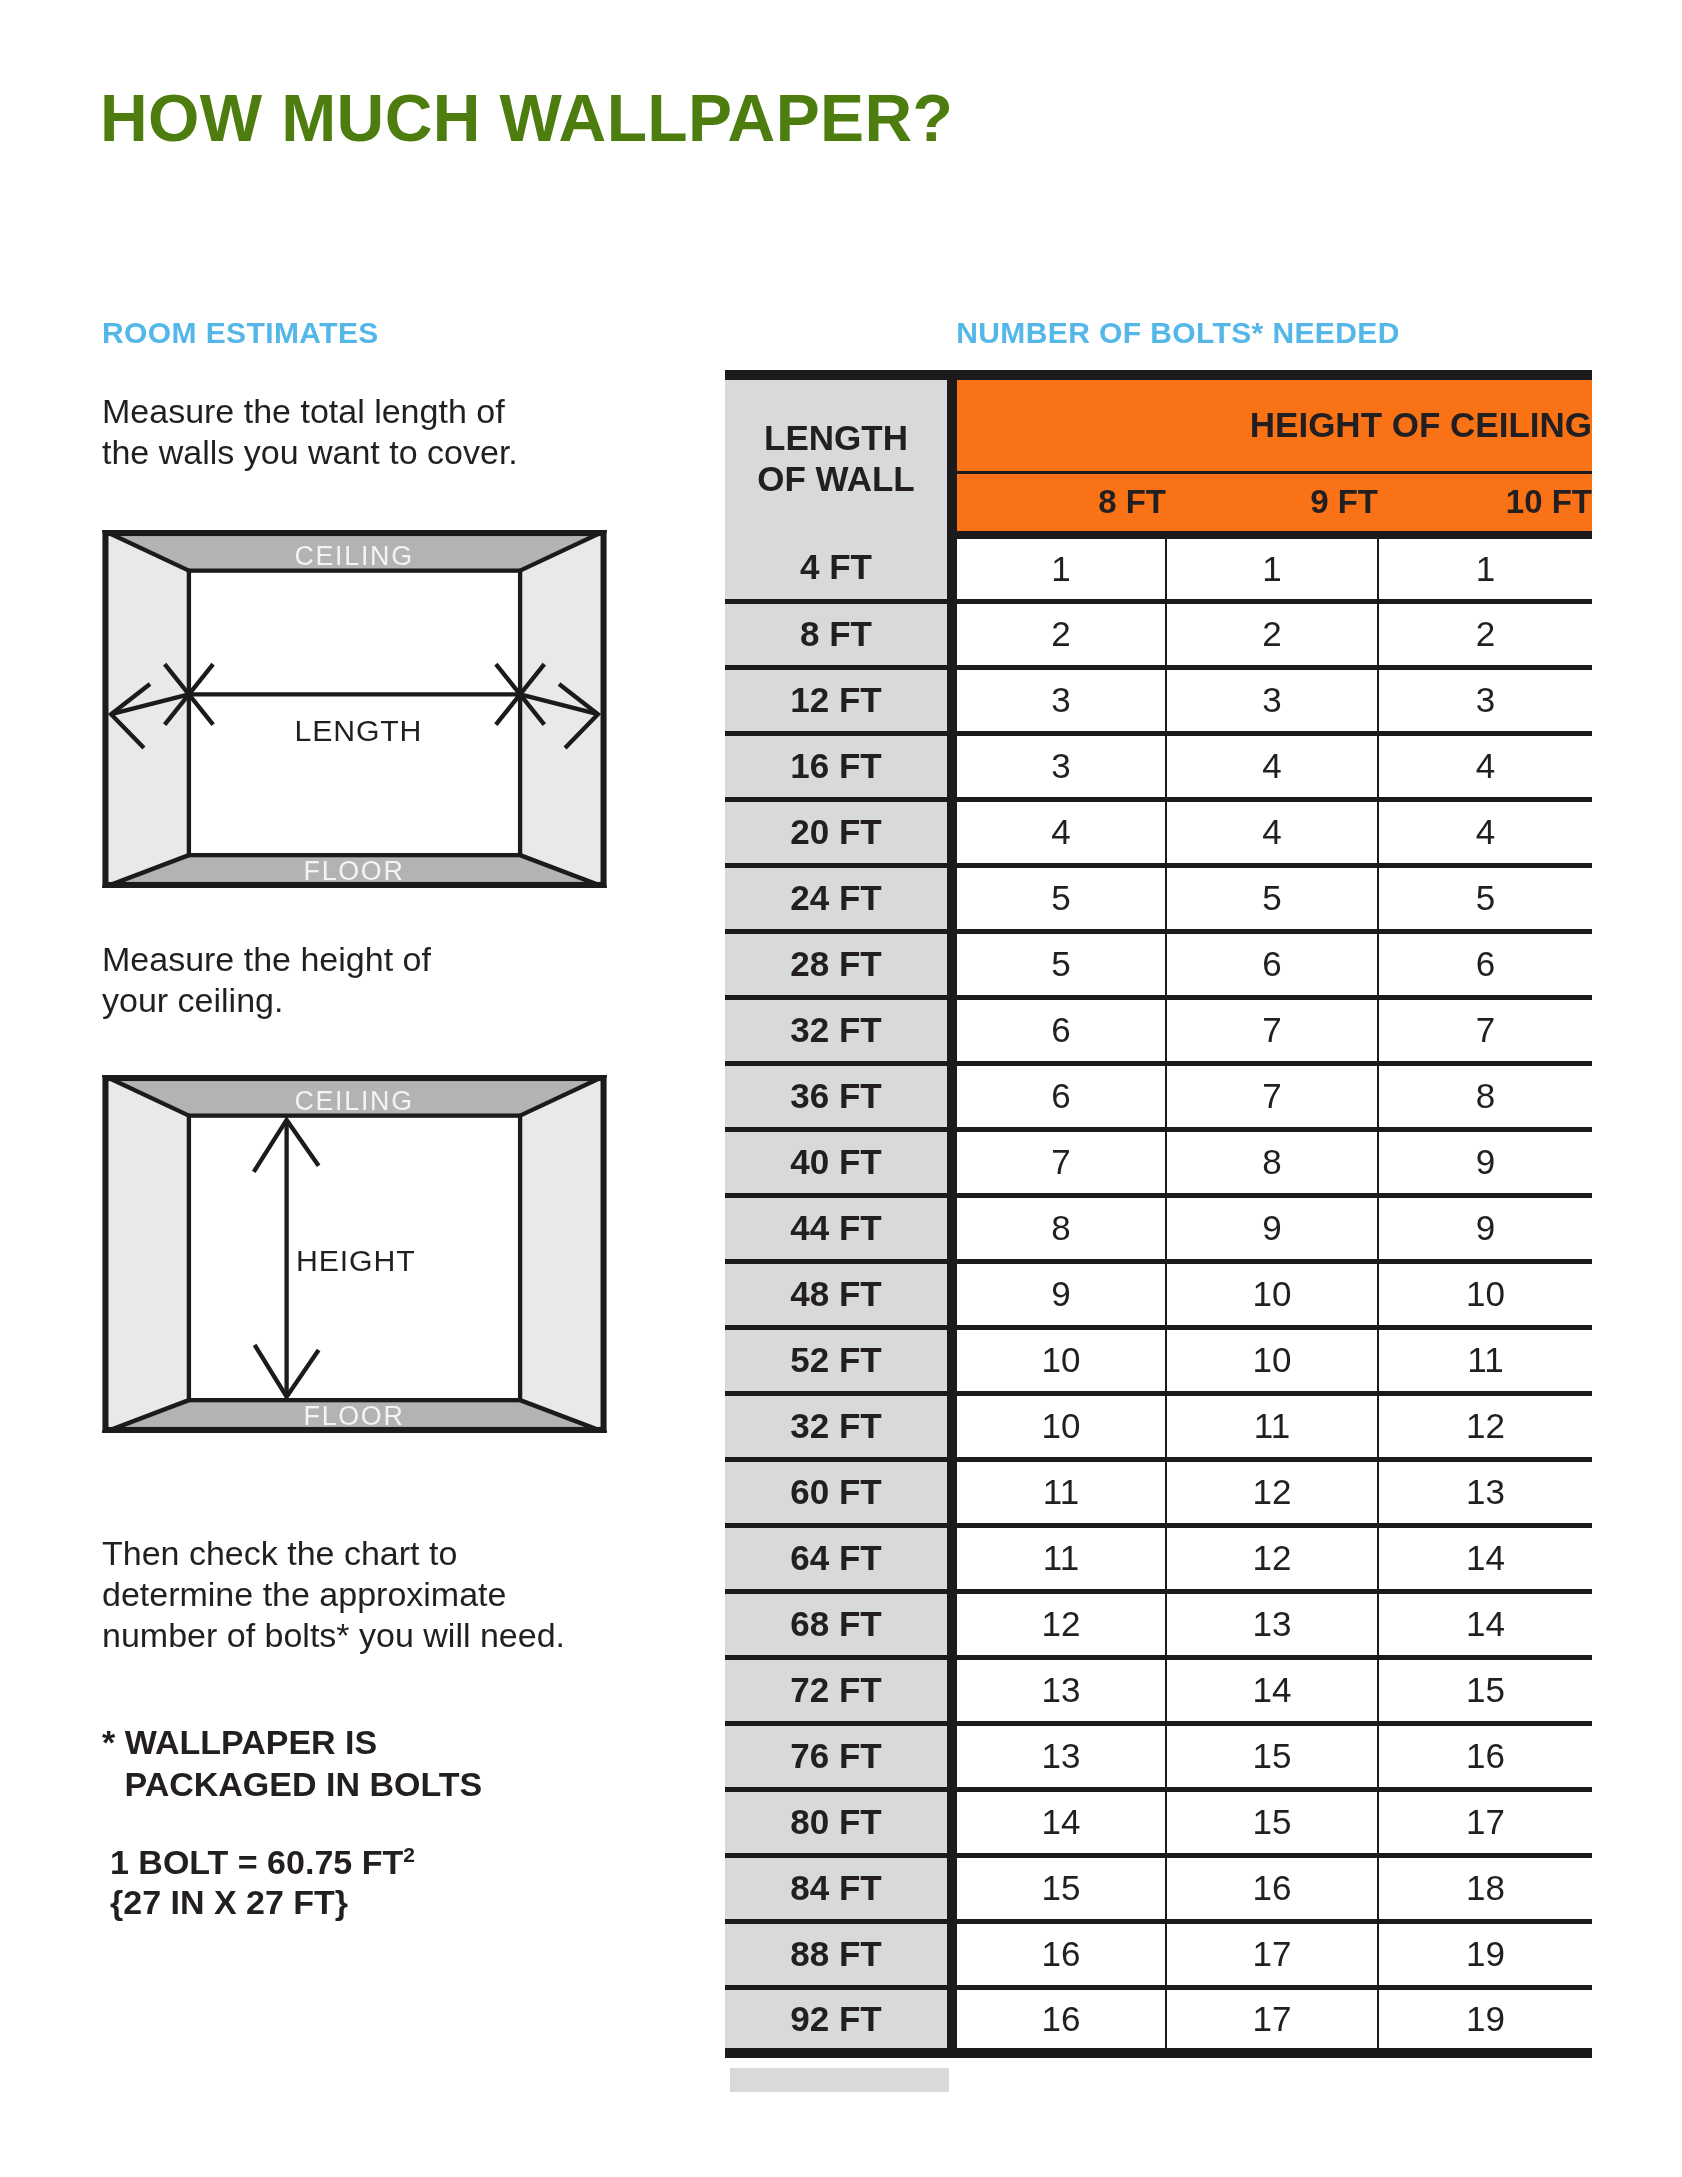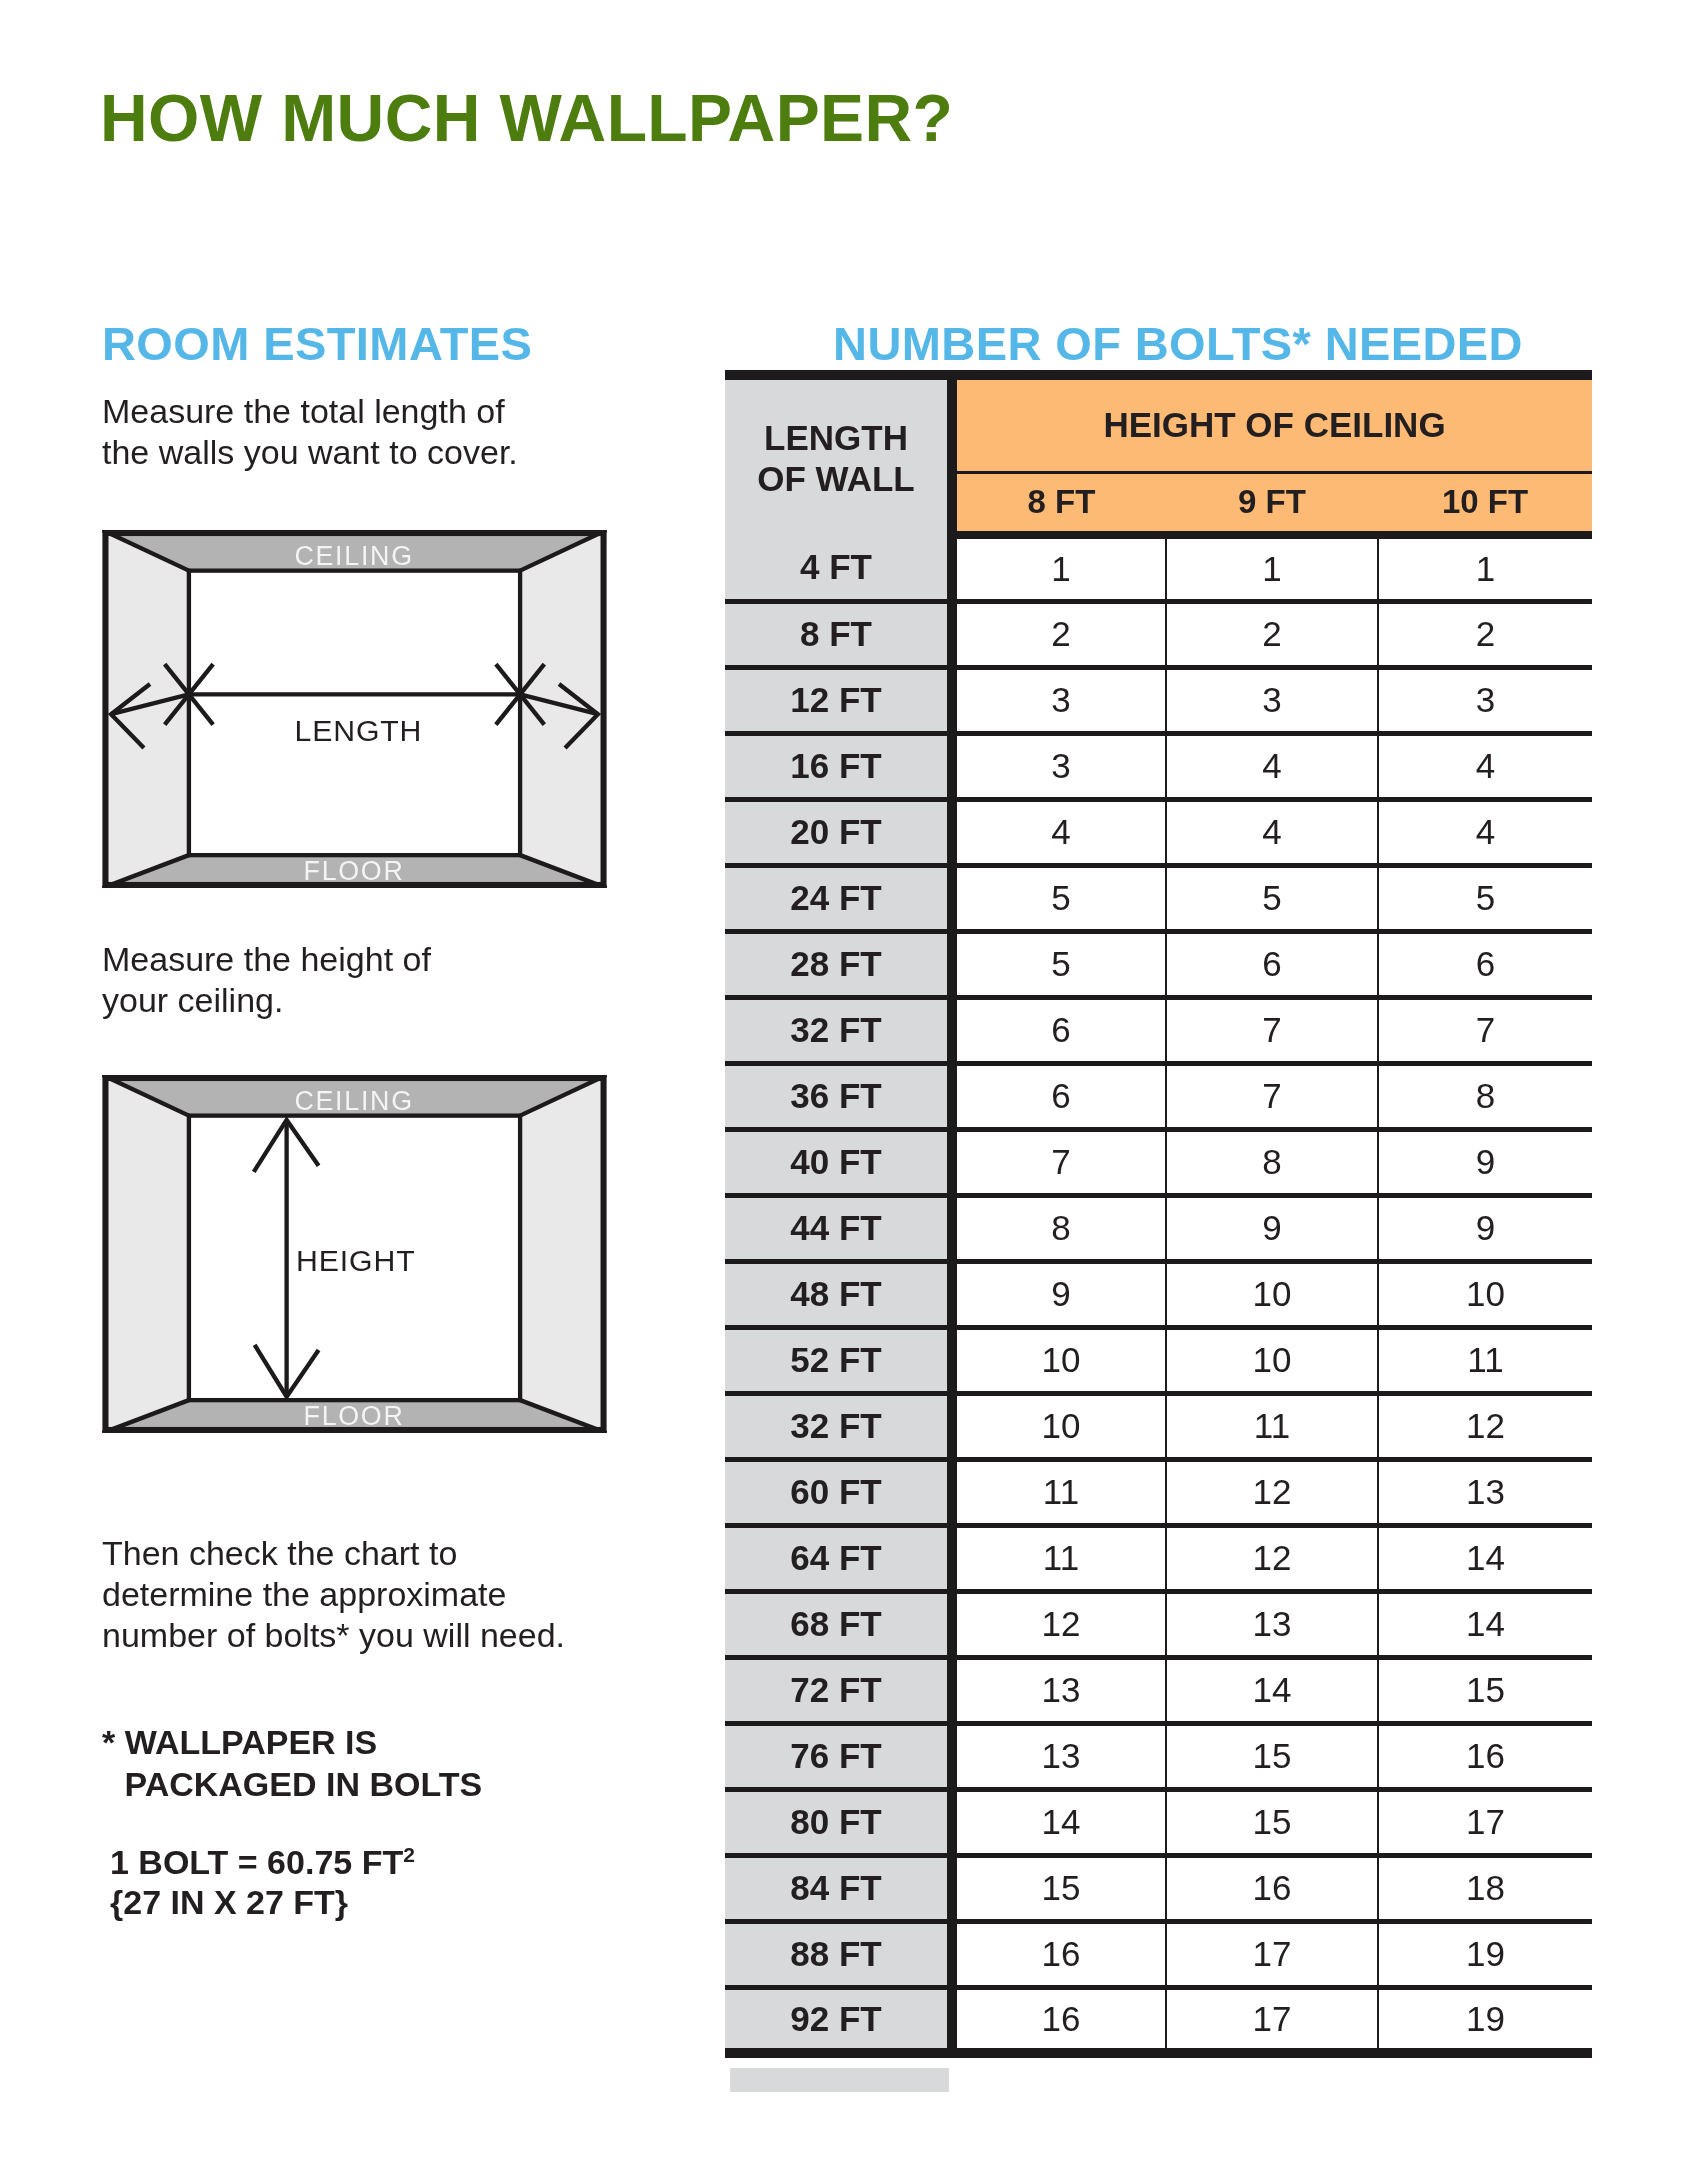--- a/index.html
+++ b/index.html
@@ -7,21 +7,21 @@
     width:1683px;height:2177px;position:relative;background:#ffffff;
     font-family:"Liberation Sans","DejaVu Sans",sans-serif;color:#231f20;
     overflow:hidden;
   }
   .abs{position:absolute;}
   .page-title{
     left:100px;top:84px;font-size:66px;font-weight:bold;color:#4d7c0f;
     line-height:1.05;white-space:nowrap;letter-spacing:0.4px;
   }
   .section-heading{
-    font-size:47px;font-weight:bold;color:#54b7e8;white-space:nowrap;letter-spacing:0.4px;
+    font-size:30px;font-weight:bold;color:#54b7e8;white-space:nowrap;letter-spacing:0.4px;
   }
   .left-heading{left:102px;top:316px;}
   .table-heading{left:745px;top:316px;width:866px;text-align:center;}
   .body-text{
     left:102px;font-size:34px;line-height:41px;color:#231f20;
   }
   .step1{top:391px;}
   .step2{top:939px;}
   .step3{top:1533px;}
   .diagram{left:102px;width:505px;height:358px;}
@@ -35,21 +35,21 @@
     left:102px;top:1842px;font-size:34px;font-weight:bold;line-height:40px;margin-left:8px;
   }
   .formula sup{font-size:21px;vertical-align:super;line-height:0;}
   
   .bolts-table-wrap{left:725px;top:370px;}
   table.bolts{
     border-collapse:collapse;table-layout:fixed;width:866px;
     border-top:10.4px solid #1d1a1b;border-bottom:10.4px solid #1d1a1b;
   }
   table.bolts td{padding:0;}
-  .hdr-cell{background:#fdba74;text-align:center;vertical-align:middle;}
+  .hdr-cell{background:#f97316;text-align:right;vertical-align:middle;}
   td.rowhead-col{
     background:#d8d9da;border-right:10.4px solid #1d1a1b;
     font-weight:bold;font-size:35px;line-height:41px;text-align:center;vertical-align:middle;
   }
   tr.group-row{height:97px;}
   tr.group-row td.grouphead{
     border-bottom:3.5px solid #1d1a1b;font-weight:bold;font-size:35px;
   }
   tr.subhdr-row{height:63px;}
   tr.subhdr-row td{

